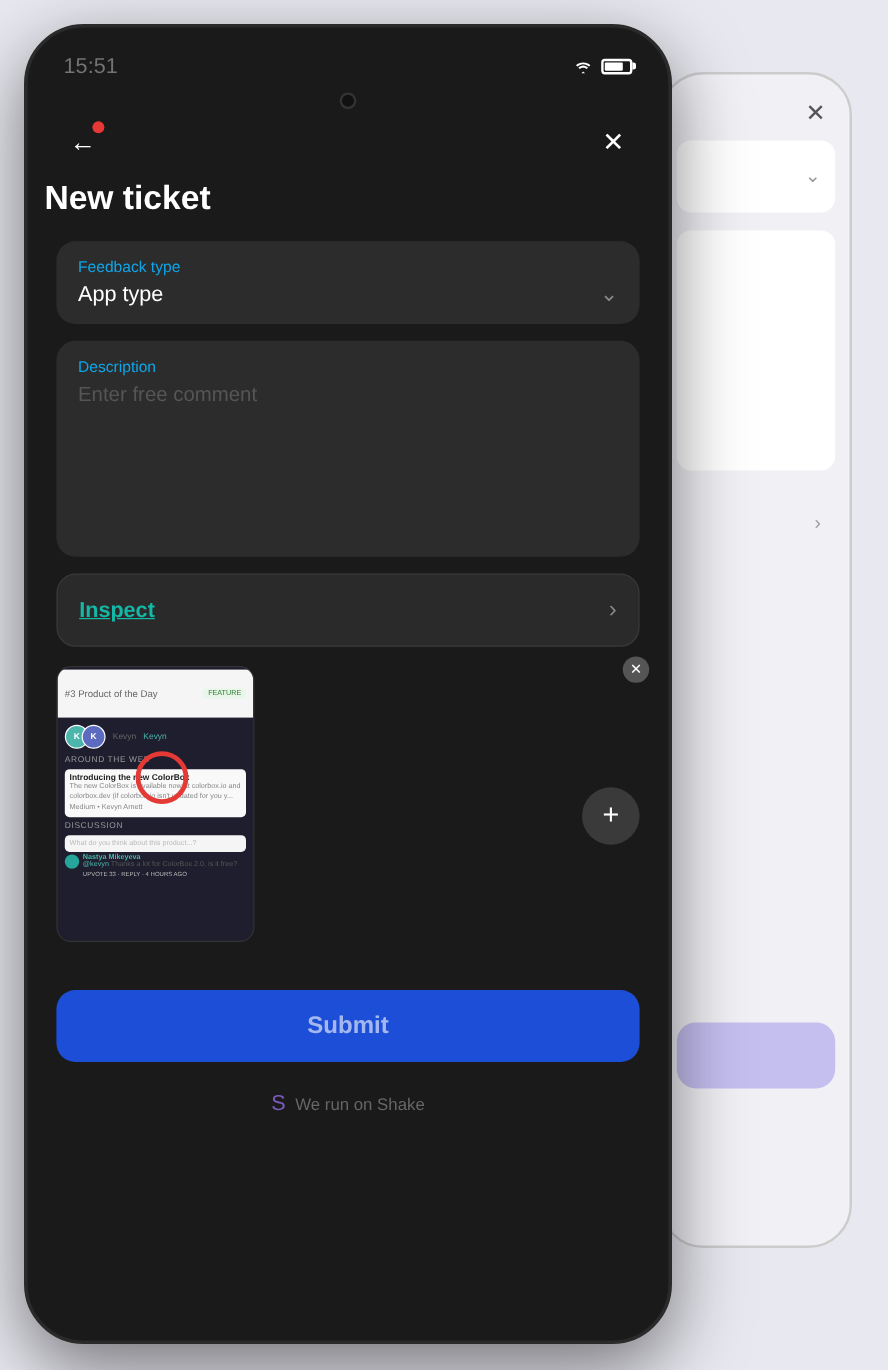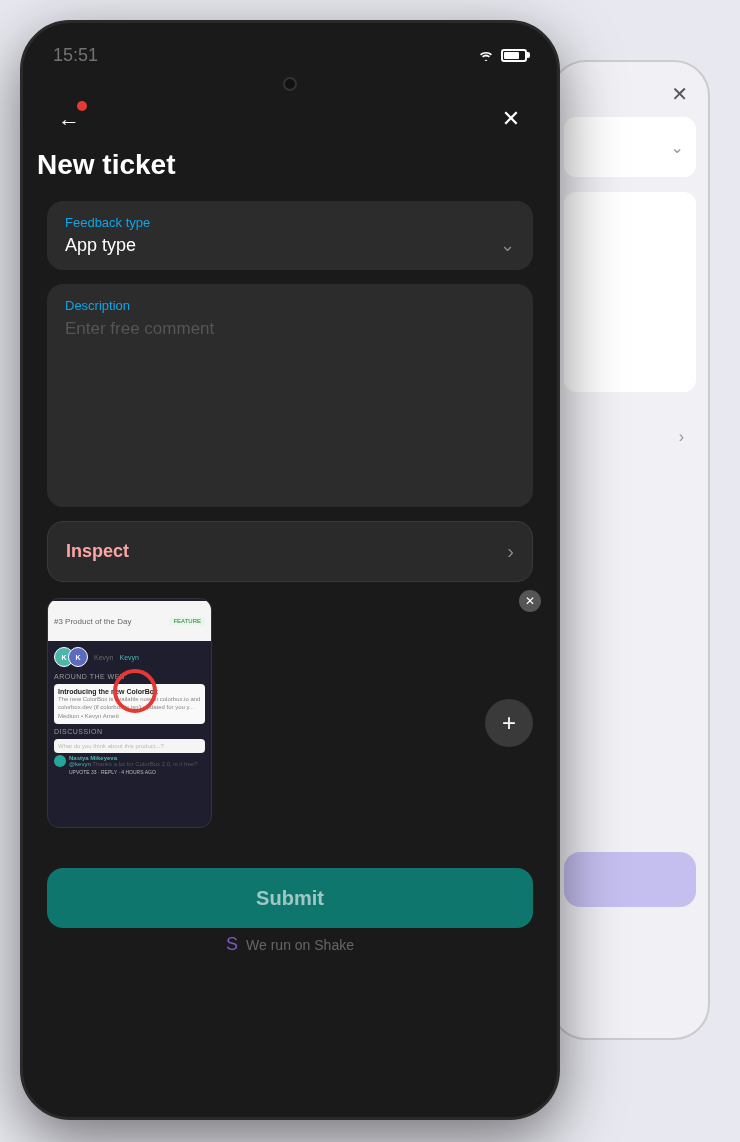--- a/index.html
+++ b/index.html
@@ -244,21 +244,21 @@
       color: #888;
       font-size: 18px;
     }
 
     
     .description-container {
       margin: 0 24px 14px;
       background: #2c2c2c;
       border-radius: 16px;
       padding: 14px 18px;
-      height: 223px;
+      height: 180px;
     }
 
     .description-placeholder {
       color: #555;
       font-size: 17px;
       margin-top: 6px;
     }
 
     
     .inspect-container {
@@ -266,23 +266,24 @@
       background: #2a2a2a;
       border-radius: 16px;
       padding: 18px 18px;
       display: flex;
       align-items: center;
       justify-content: space-between;
       border: 1.5px solid #3a3a3a;
     }
 
     .inspect-label {
-      color: #fca5a5;
+      color: #14b8a6;
       font-size: 18px;
       font-weight: 700;
+      text-decoration: underline;
     }
 
     .chevron-right {
       color: #888;
       font-size: 20px;
     }
 
     
     .screenshot-area {
       margin: 0 24px 20px;
@@ -466,22 +467,22 @@
       display: flex;
       align-items: center;
       justify-content: center;
       color: #fff;
       font-size: 24px;
       cursor: pointer;
     }
 
     
     .submit-btn {
-      margin: 4px 24px 6px;
-      background: #0f766e;
+      margin: 4px 24px 24px;
+      background: #1d4ed8;
       border-radius: 16px;
       height: 60px;
       display: flex;
       align-items: center;
       justify-content: center;
       cursor: pointer;
     }
 
     .submit-label {
       color: rgba(255,255,255,0.6);

